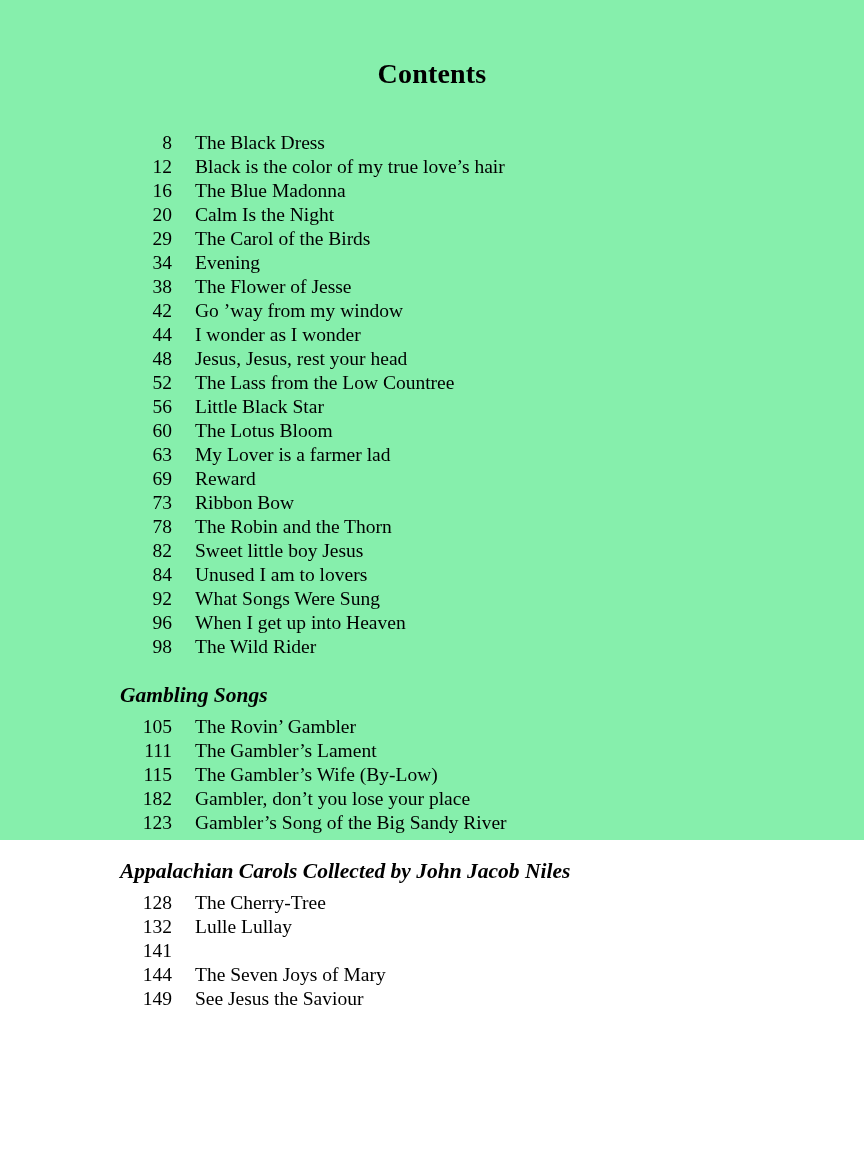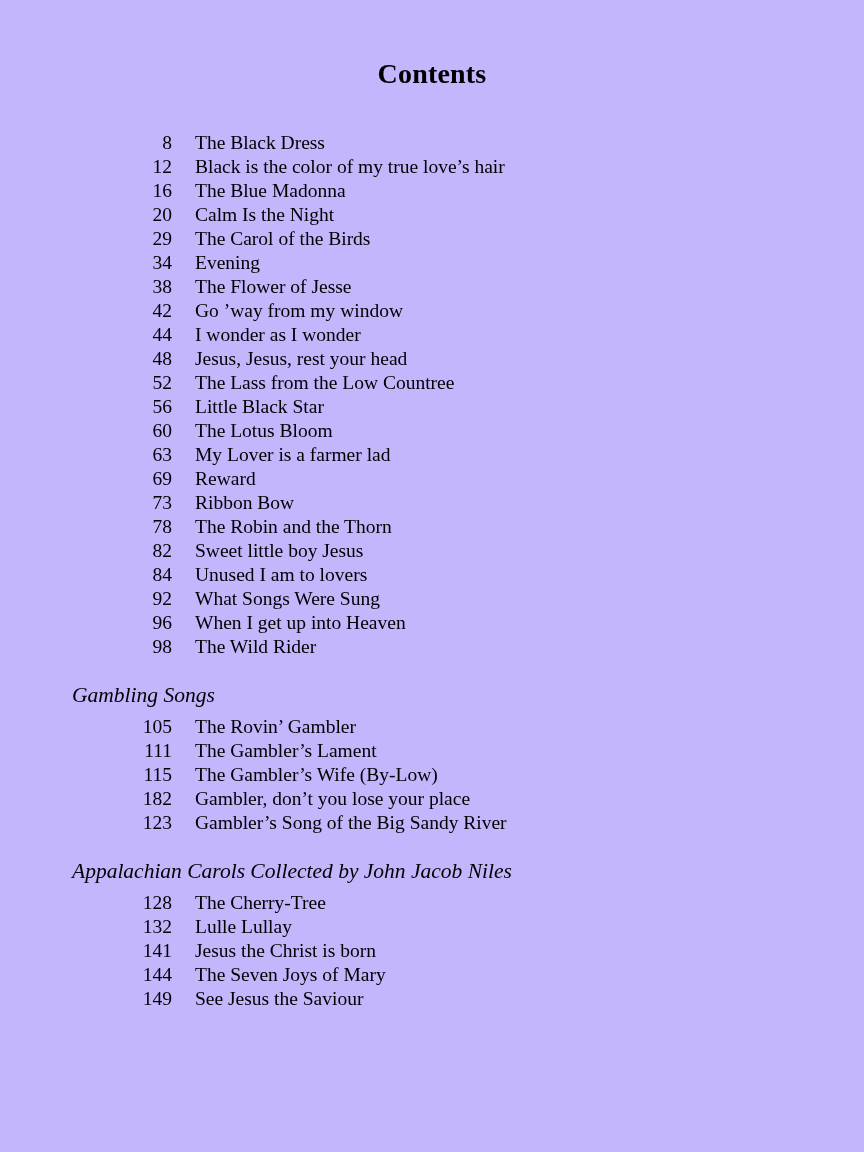--- a/index.html
+++ b/index.html
@@ -9,22 +9,22 @@
     color: #000000;
   }
   body {
     width: 864px;
     height: 1152px;
     font-family: "Liberation Serif", "DejaVu Serif", serif;
     overflow: hidden;
   }
   .page {
     width: 864px;
-    height: 1152px;
-    background: #c4b5fd;
+    height: 840px;
+    background: #86efac;
     box-sizing: border-box;
   }
   .page-title {
     margin: 0;
     padding-top: 57px;
     text-align: center;
     font-size: 28px;
     font-weight: bold;
     line-height: 33px;
     letter-spacing: 0.2px;
@@ -40,24 +40,25 @@
   }
   .toc-row .pg {
     width: 46px;
     text-align: right;
     flex: 0 0 46px;
   }
   .toc-row .ti {
     margin-left: 23px;
   }
   .section-heading {
-    margin: 22px 0 5px 72px;
+    margin: 22px 0 5px 120px;
     font-style: italic;
     font-size: 21.5px;
     line-height: 29px;
+    font-weight: bold;
   }
 </style>
 </head>
 <body>
 
 <div class="page">
   <h1 class="page-title">Contents</h1>
 
   <div class="toc">
 
@@ -181,21 +182,20 @@
       <div class="toc-row">
         <span class="pg">128</span>
         <span class="ti">The Cherry-Tree</span>
       </div>
       <div class="toc-row">
         <span class="pg">132</span>
         <span class="ti">Lulle Lullay</span>
       </div>
       <div class="toc-row">
         <span class="pg">141</span>
-        <span class="ti">Jesus the Christ is born</span>
       </div>
       <div class="toc-row">
         <span class="pg">144</span>
         <span class="ti">The Seven Joys of Mary</span>
       </div>
       <div class="toc-row">
         <span class="pg">149</span>
         <span class="ti">See Jesus the Saviour</span>
       </div>
     </div>

